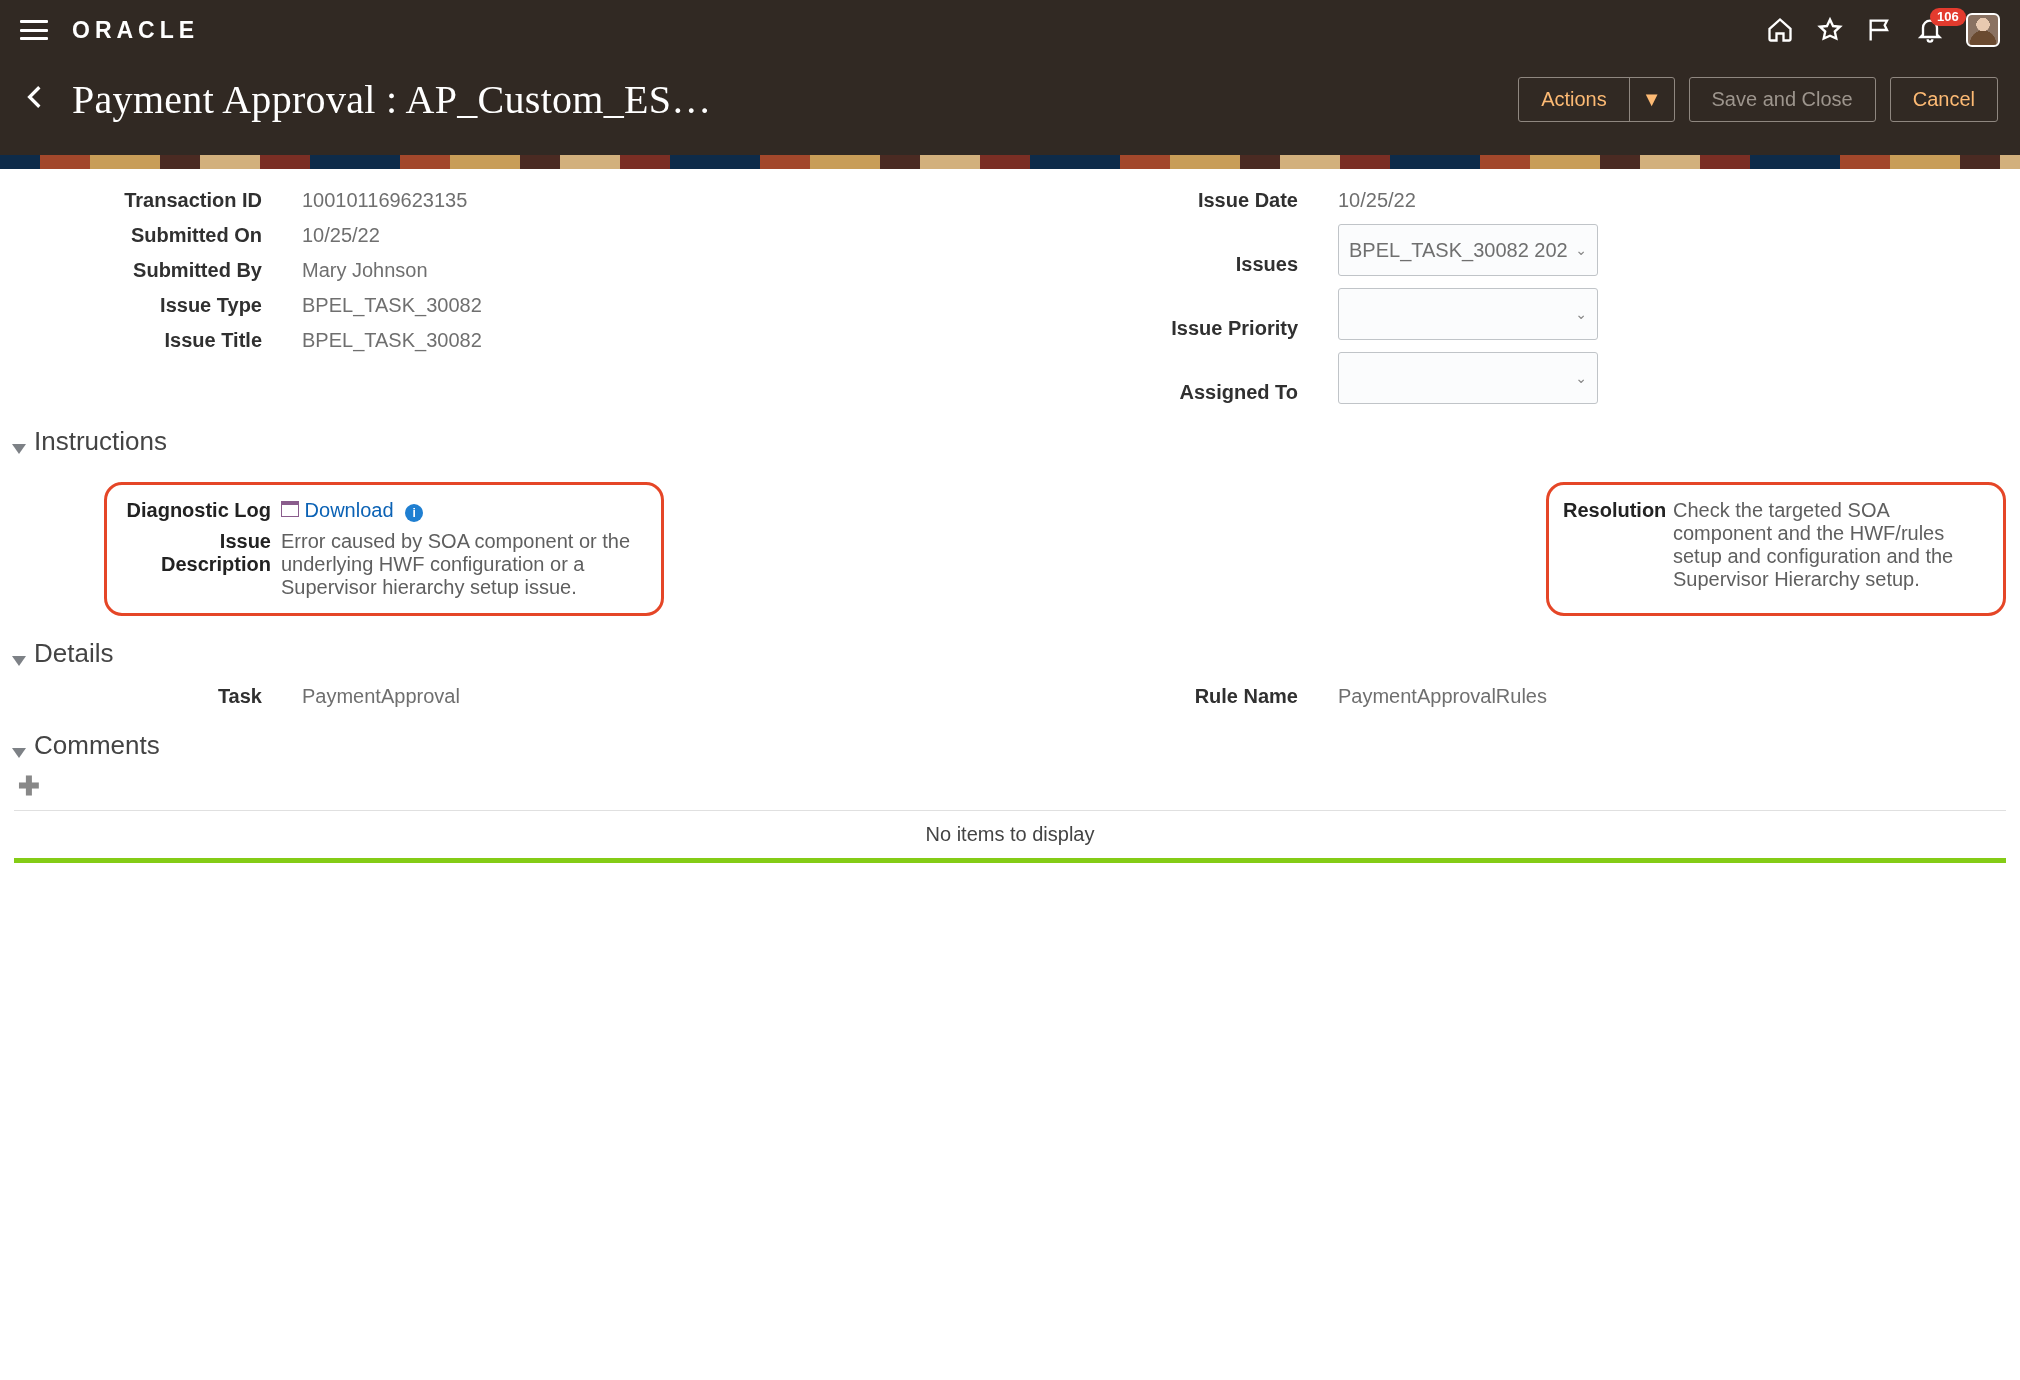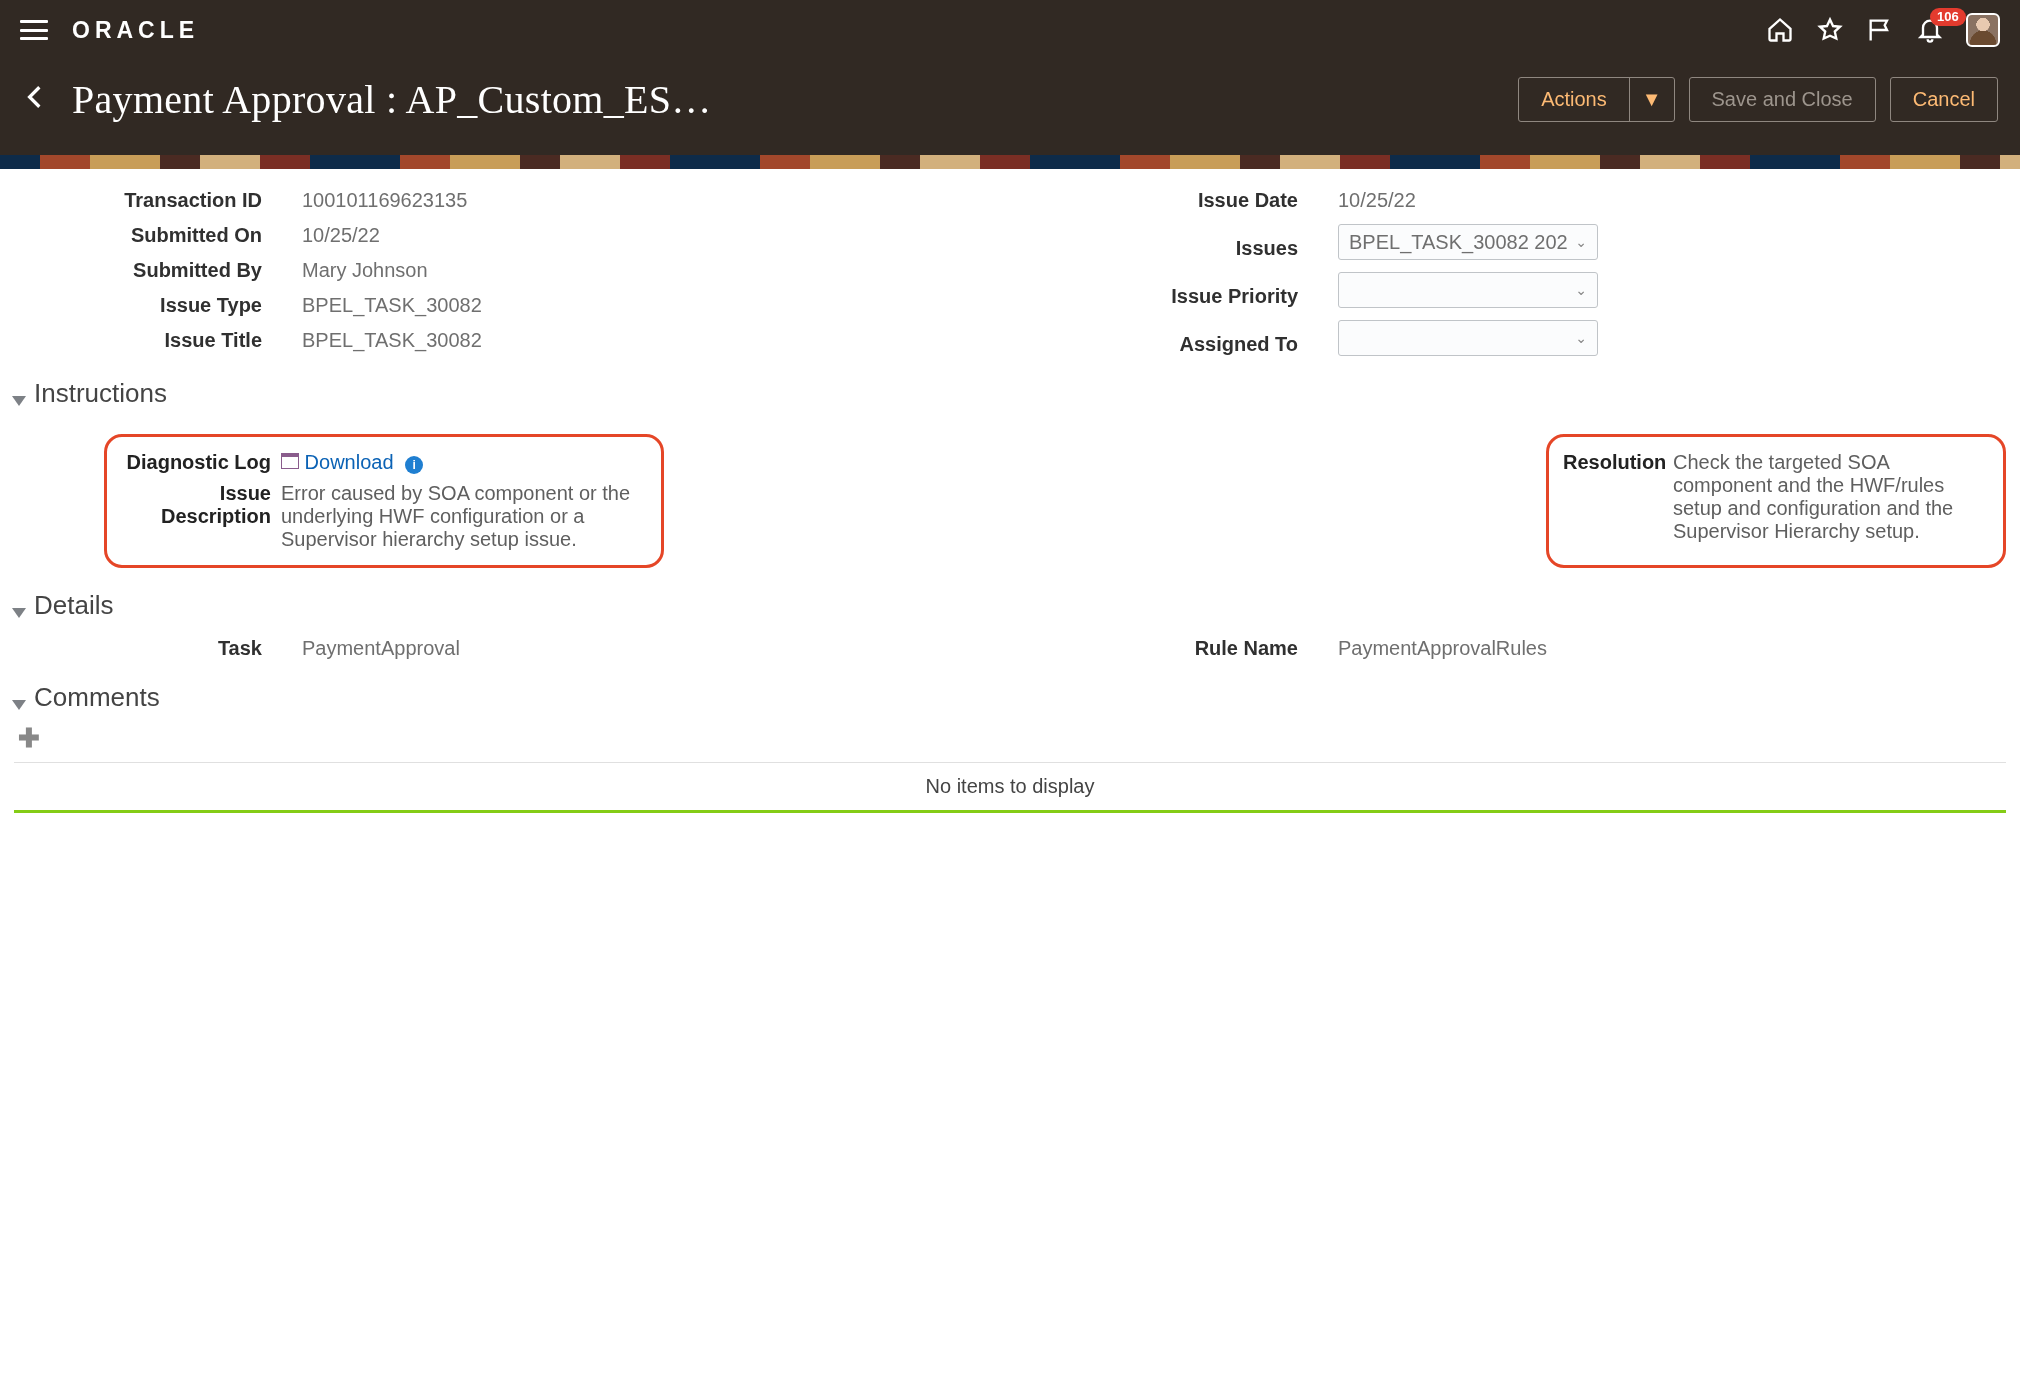--- a/index.html
+++ b/index.html
@@ -72,21 +72,21 @@
   .content { padding: 14px 14px 30px 14px; }
   .two-col { display:flex; gap:20px; }
   .col { flex:1; }
   .field-row { display:flex; align-items:flex-end; padding:6px 0;gap:28px; }
   .field-label {
     width: 260px; text-align:right; padding-right:12px; font-weight:600; color:#303030;
   }
   .field-value { color:#6f6f6f; flex:1; }
   .select-ctl {
     border:1px solid #c0c4c8; border-radius:3px; background:#fbfcfd;
-    height:36px; width:260px; display:flex; align-items:center; justify-content:space-between;
+    height:52px; width:260px; display:flex; align-items:center; justify-content:space-between;
     padding:0 10px; color:#6f6f6f; cursor:pointer;
   }
   .select-ctl .chev { color:#888; font-size:14px; }
 
   .section-hdr {
     display:flex; align-items:flex-end; gap:10px;
     font-size:26px; color:#444; margin:16px 0 10px 0;
   }
 
   .highlight-box {
@@ -111,21 +111,21 @@
   .hb-row { display:flex; padding:4px 0; }
   .hb-label { width:160px; text-align:right; font-weight:700; padding-right:10px; color:#222; }
   .hb-value { flex:1; color:#5f5f5f; }
   .hb-row.right .hb-label { width:110px; font-weight:700; }
 
   .plus-btn {
     color:#888; font-size:26px; font-weight:700; cursor:pointer;
     margin: 0 0 8px 4px; display:inline-block;
   }
   .comments-divider { border-top:1px solid #e0e0e0; }
-  .no-items { text-align:center; color:#444; padding:12px 0; border-bottom:3px solid #84cc16; }
+  .no-items { text-align:center; color:#444; padding:12px 0; border-bottom:5px solid #84cc16; }
 
   .sec-tri {
     width:0;height:0;
     border-top:7px solid transparent;
     border-bottom:7px solid transparent;
     border-right:10px solid #7d8186;
     transform: rotate(-90deg) translateX(1px);
     cursor:pointer;
   }
   .right-col .field-label { width: 290px; }

